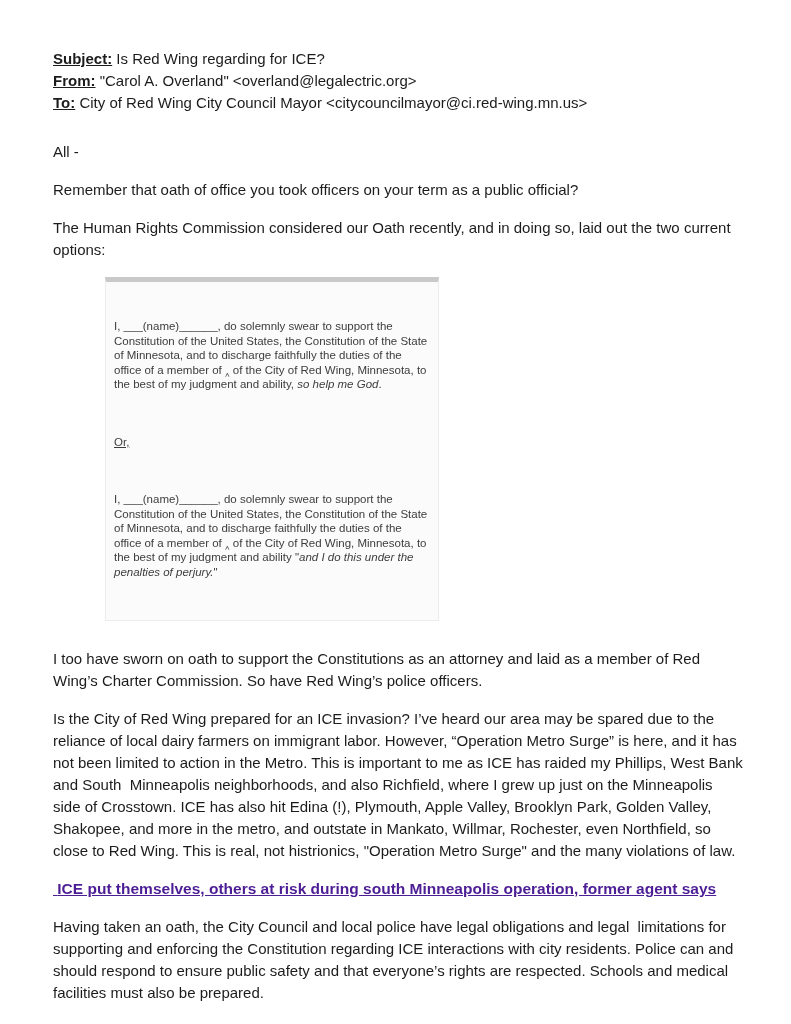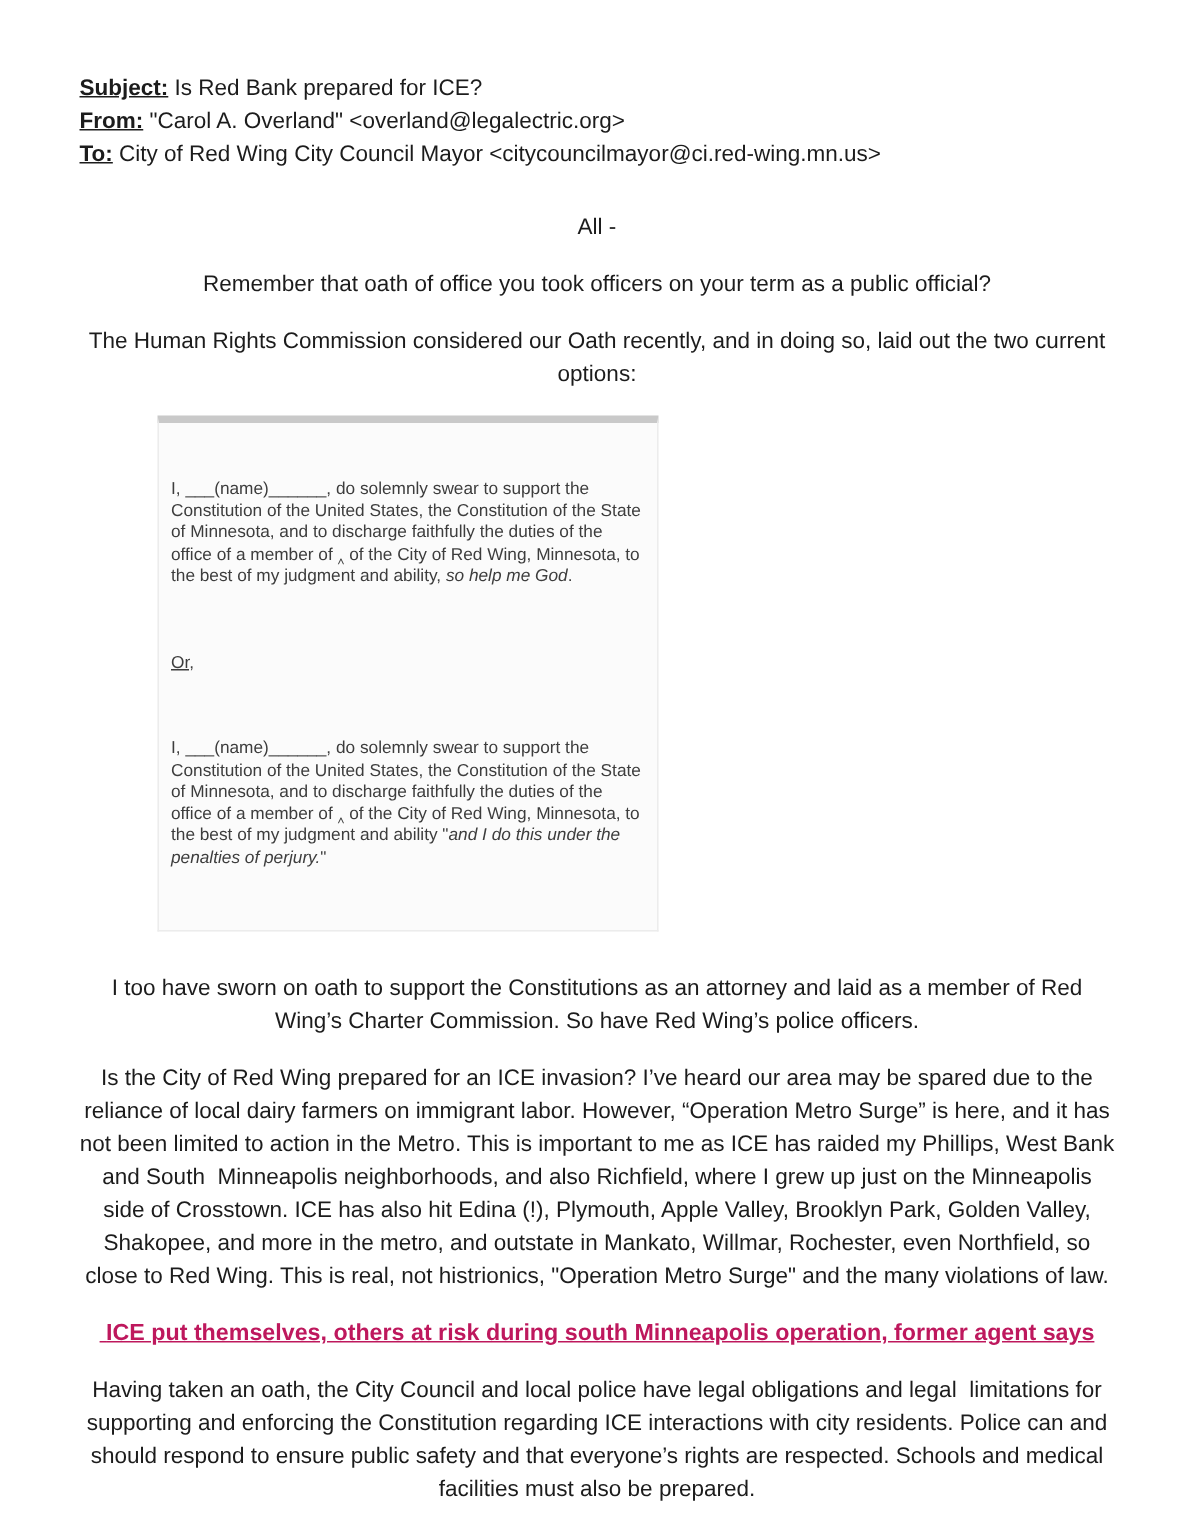--- a/index.html
+++ b/index.html
@@ -25,21 +25,20 @@
   .hdr-label { font-weight: bold; text-decoration: underline; }
   .body-text {
     margin-top: 27px;
   }
   p.para {
     font-size: 15px;
     line-height: 22px;
     margin: 0 0 16px 0;
     white-space: pre-wrap;
     max-width: 692px;
-    text-align: center;
   }
   .oath-image {
     box-sizing: border-box;
     width: 334px;
     margin: 5px 0 27px 52px;
     background: #fbfbfb;
     border: 1px solid #ececec;
     border-top: 5px solid #c9c9c9;
     padding: 8px 6px 12px 8px;
     font-size: 11.5px;
@@ -52,32 +51,32 @@
   .oath-or { margin: 0 0 14px 0; text-decoration: underline; }
   .ital { font-style: italic; }
   .link-para {
     margin: 26px 0 16px 35px;
     max-width: 620px;
   }
   .link-para a {
     font-size: 15.5px;
     font-weight: bold;
     line-height: 22px;
-    color: #be185d;
+    color: #4c1d95;
     text-decoration: underline;
     white-space: pre-wrap;
   }
 </style>
 </head>
 <body>
 
 <div class="page">
 
   <div>
-    <div class="hdr-line"><span class="hdr-label">Subject:</span><span> Is Red Bank prepared for ICE?</span></div>
+    <div class="hdr-line"><span class="hdr-label">Subject:</span><span> Is Red Wing regarding for ICE?</span></div>
     <div class="hdr-line"><span class="hdr-label">From:</span><span> "Carol A. Overland" &lt;overland@legalectric.org&gt;</span></div>
     <div class="hdr-line"><span class="hdr-label">To:</span><span> City of Red Wing City Council Mayor &lt;citycouncilmayor@ci.red-wing.mn.us&gt;</span></div>
   </div>
 
   <div class="body-text">
 
     <p class="para">All -</p>
 
     <p class="para">Remember that oath of office you took officers on your term as a public official?</p>
 

